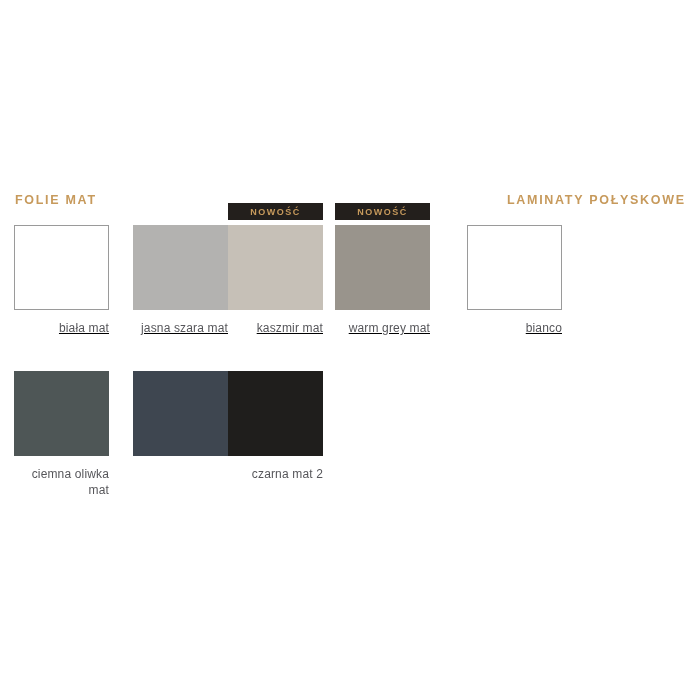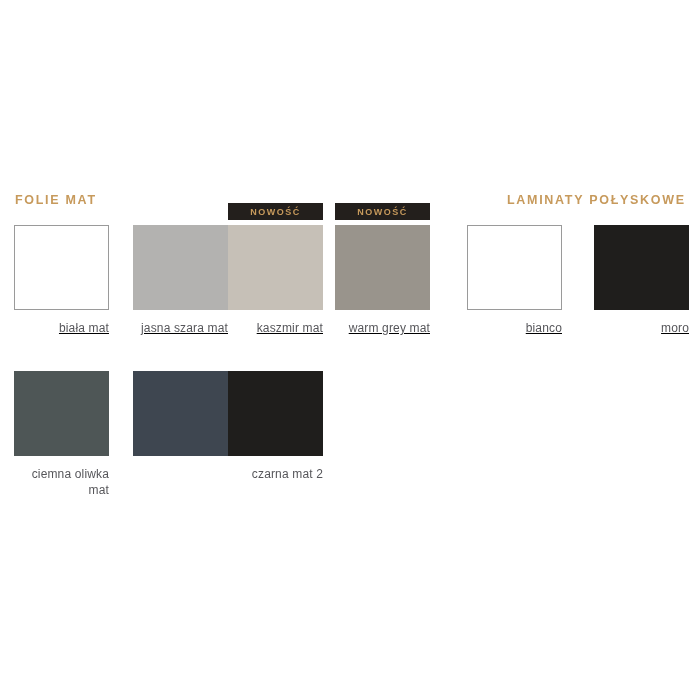--- a/index.html
+++ b/index.html
@@ -133,18 +133,14 @@
     <div class="swatch-label">czarna mat 2</div>
   </div>
 
   <div class="section-title" id="laminaty-title">LAMINATY POŁYSKOWE</div>
 
   <div class="swatch-group row1 rcol0">
     <div class="swatch-chip outlined" style="background:#ffffff"></div>
     <div class="swatch-label">bianco</div>
   </div>
 
-  <div class="swatch-group row1 rcol1">
-    <div class="swatch-chip" style="background:#1f1e1c"></div>
-    <div class="swatch-label">moro</div>
-  </div>
 
 </div>
 
 </body></html>

